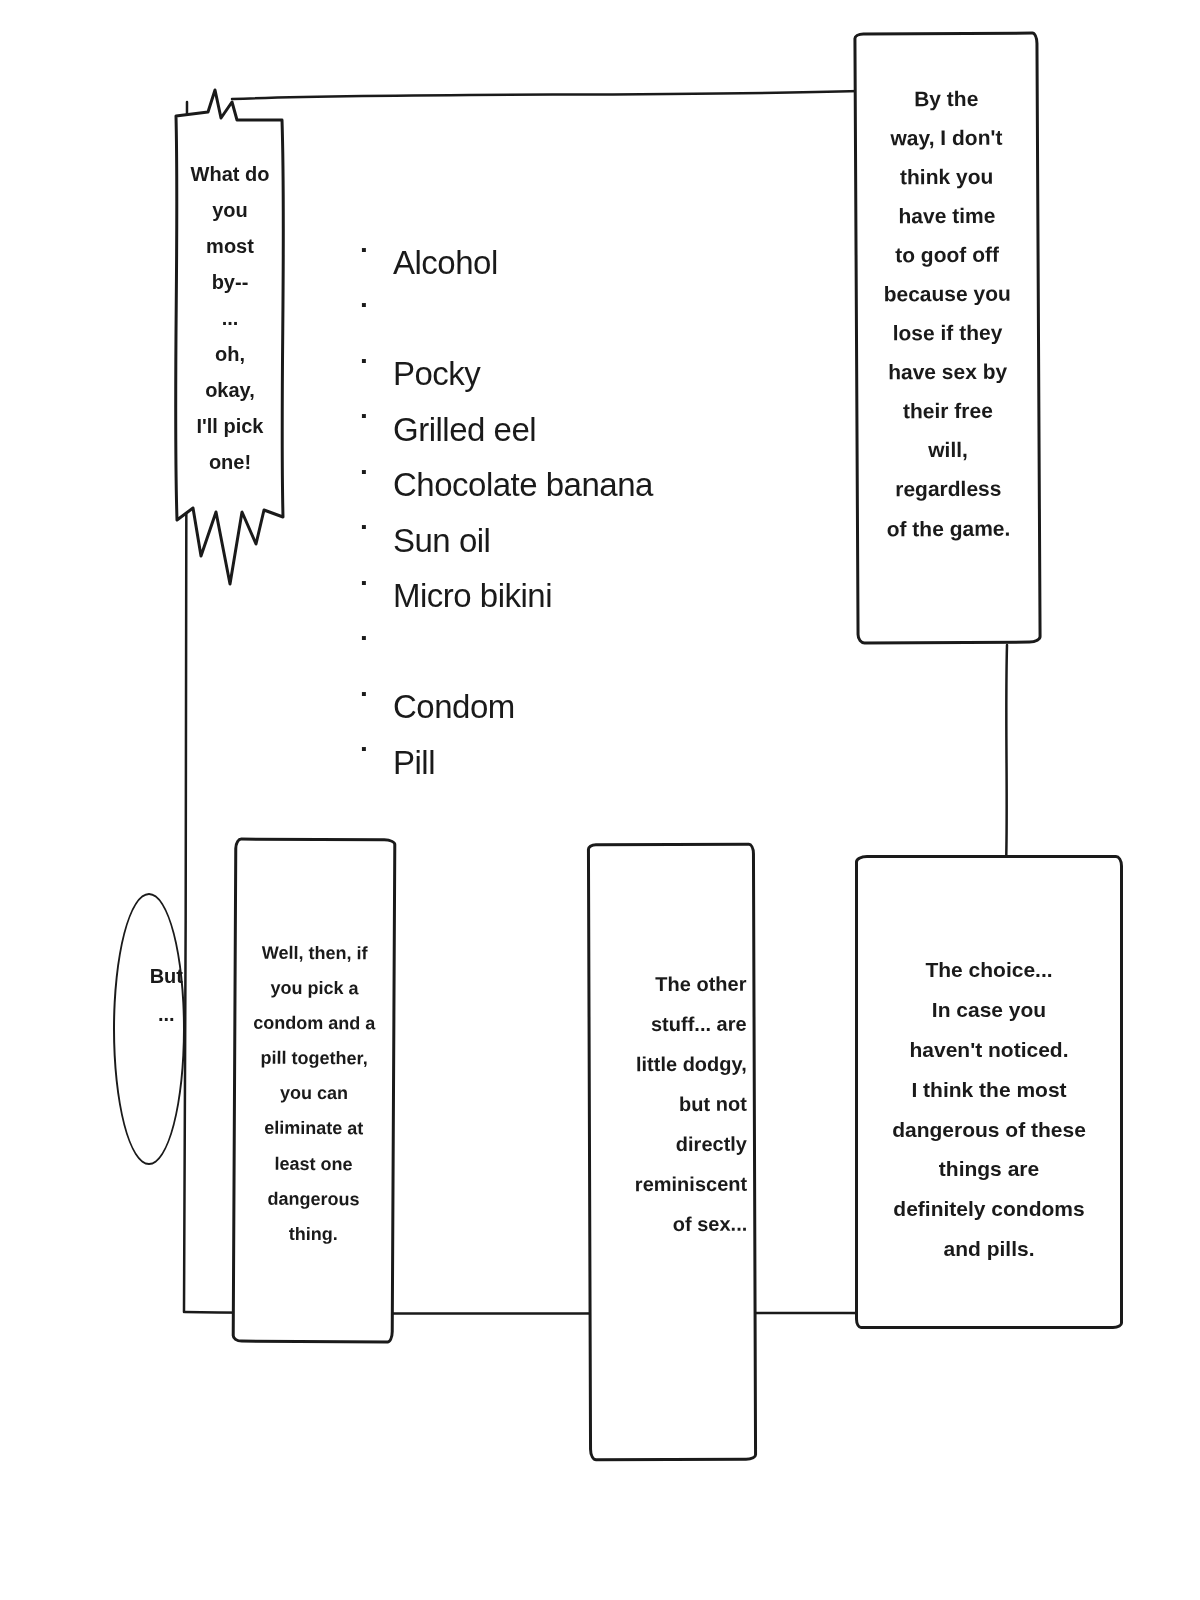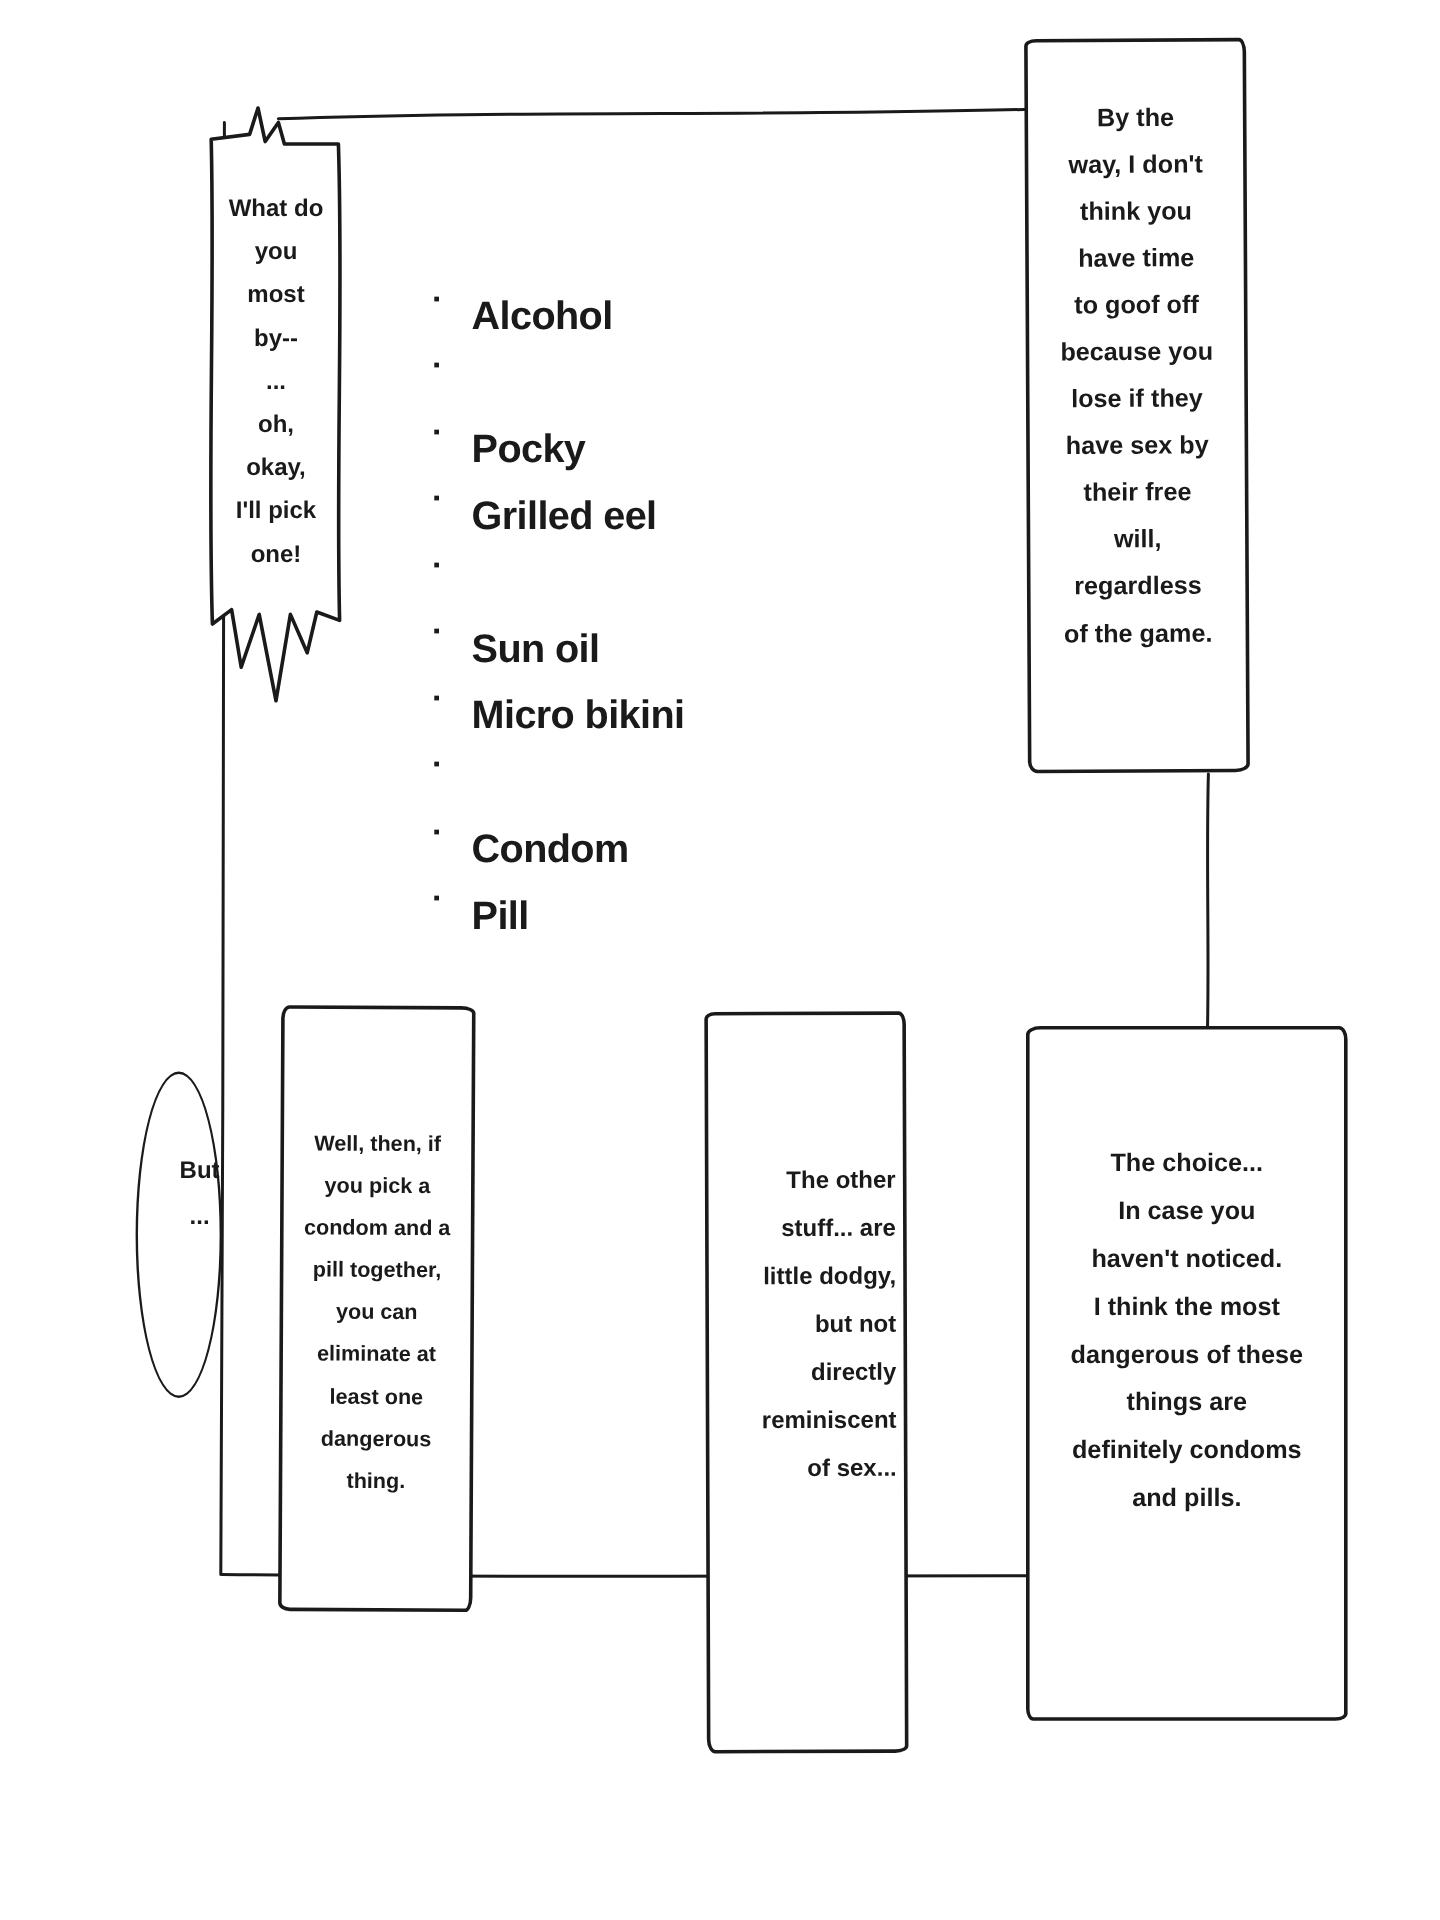--- a/index.html
+++ b/index.html
@@ -48,40 +48,40 @@
   .b-pick .txt { font-size:18px; line-height:1.95; }
 
   .b-other {
     left:588px; top:843px; width:168px; height:618px;
     border-radius:9px 6px 11px 7px / 6px 11px 6px 12px;
     padding:118px 6px 0; transform:rotate(-0.2deg);
   }
   .b-other .txt { font-size:20px; line-height:2.0;text-align:right; }
 
   .b-choice {
-    left:855px; top:855px; width:268px; height:579px;
+    left:855px; top:855px; width:268px; height:474px;
     border-radius:12px 7px 10px 6px / 7px 11px 6px 10px;
     padding:92px 8px 0;
   }
   .b-choice .txt { font-size:21px; line-height:1.9; }
 
   
   .item-list {
     position:absolute; left:355px; top:222px; width:520px; z-index:2;
     list-style:none; margin:0; padding:0;
   }
   .item-list .item {
     display:flex; align-items:center; height:55.5px;
   }
   .item-list .bullet {
     width:38px; font-size:16px; font-weight:bold; color:var(--ink);
     flex:0 0 38px; text-align:left; padding-left:6px; box-sizing:border-box;
   }
   .item-list .label {
-    font-size:33px; font-weight:bold; letter-spacing:-0.5px; color:var(--ink);margin-top:27px;
+    font-size:33px; font-weight:normal; letter-spacing:-0.5px; color:var(--ink);margin-top:27px;
   }
 </style>
 </head>
 <body>
 
 <div class="page">
 
   <svg class="lines" width="1200" height="1600" viewBox="0 0 1200 1600" aria-hidden="true">
     <path d="M232 99 C 420 92, 650 97, 860 91"></path>
     <path d="M187 102 C 183 400, 188 900, 184 1312"></path>
@@ -139,20 +139,21 @@
         <span class="label">Pocky</span>
       </li>
 
       <li class="item">
         <span class="bullet">▪</span>
         <span class="label">Grilled eel</span>
       </li>
 
       <li class="item">
         <span class="bullet">▪</span>
+        <span class="label">Chocolate banana</span>
       </li>
 
       <li class="item">
         <span class="bullet">▪</span>
         <span class="label">Sun oil</span>
       </li>
 
       <li class="item">
         <span class="bullet">▪</span>
         <span class="label">Micro bikini</span>

